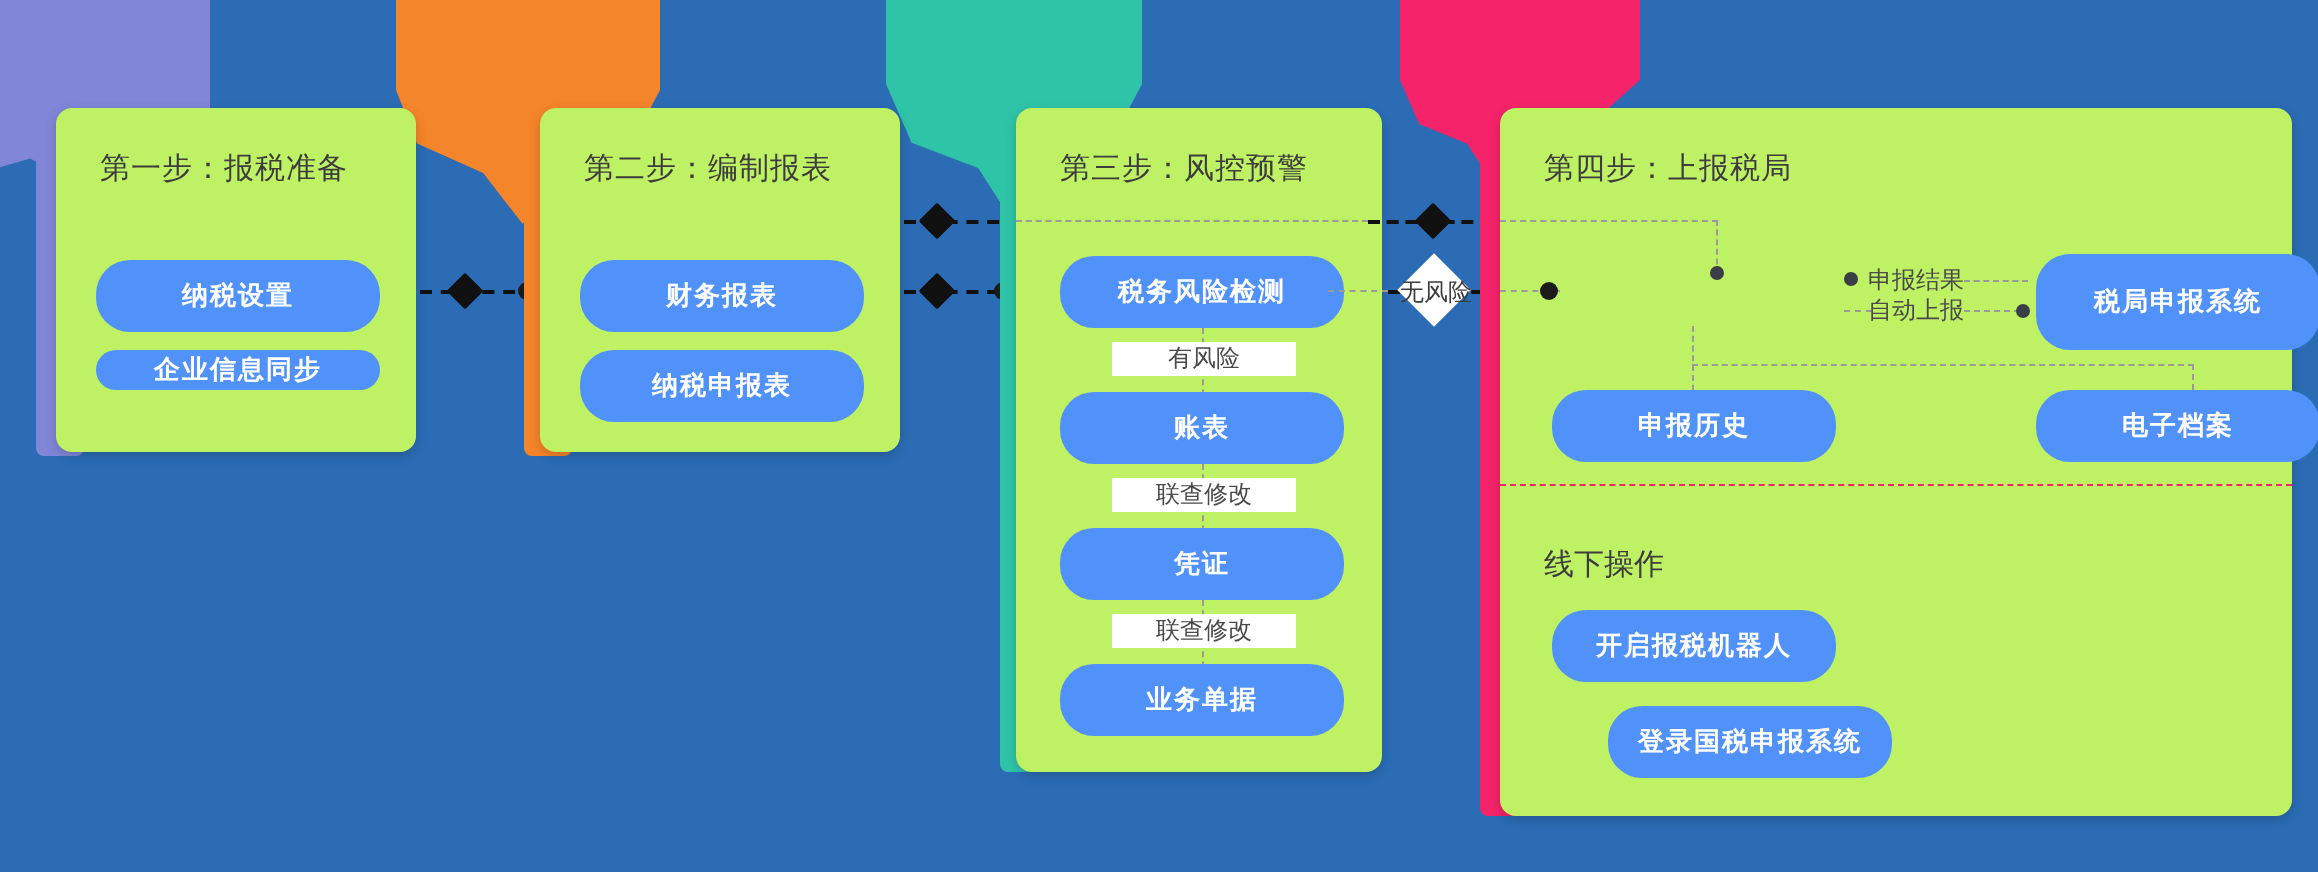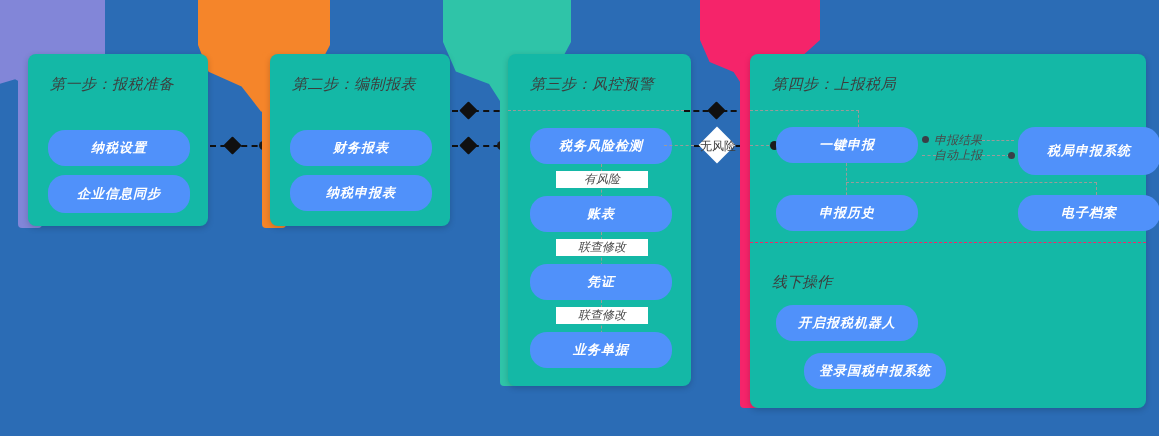--- a/index.html
+++ b/index.html
@@ -10,23 +10,22 @@
   }
   #stage{position:absolute;left:0;top:0;width:1159px;height:436px;}
 
   
   .ribbon{position:absolute;top:0;}
   .ribbon .body{position:absolute;top:0;left:0;width:100%;}
   .ribbon .tail{position:absolute;left:0;width:100%;height:22px;}
 
   
   .card{
-    position:absolute;background:#14b8a6;border-radius:8px;
+    position:absolute;background:#bef264;border-radius:8px;
     box-shadow:0 2px 6px rgba(0,0,0,.18);
-    font-style:italic;
   }
   .accent{
     position:absolute;border-radius:4px;
   }
   .card-title{
     position:absolute;font-size:15px;color:#3d3d3d;letter-spacing:.5px;
     white-space:nowrap;font-weight:400;
   }
   .sub-title{
     position:absolute;font-size:15px;color:#3d3d3d;white-space:nowrap;text-align:center;
@@ -97,21 +96,21 @@
   <div class="ribbon" style="left:700px;width:120px;height:98px;">
     <div class="body" style="height:40px;background:#f5246a;"></div>
     <div class="tail" style="top:40px;height:58px;background:#f5246a;
                 clip-path:polygon(0 0,100% 0,72% 52%,42% 100%,28% 55%,8% 38%);"></div>
   </div>
 
   <div class="accent" style="left:18px;top:52px;width:24px;height:176px;background:#8286d8;"></div>
   <div class="card" style="left:28px;top:54px;width:180px;height:172px;">
     <div class="card-title" style="left:22px;top:21px;">第一步：报税准备</div>
     <div class="btn" style="left:20px;top:76px;width:142px;height:36px;">纳税设置</div>
-    <div class="btn" style="left:20px;top:121px;width:142px;height:38px;">企业信息同步</div>
+    <div class="btn" style="left:20px;top:121px;width:142px;height:20px;">企业信息同步</div>
   </div>
 
   <div class="dash-h" style="left:210px;top:145px;width:58px;"></div>
   <div class="diamond" style="left:226px;top:139px;"></div>
   <div class="dot" style="left:259px;top:141px;"></div>
 
   <div class="accent" style="left:262px;top:52px;width:24px;height:176px;background:#f5852a;"></div>
   <div class="card" style="left:270px;top:54px;width:180px;height:172px;">
     <div class="card-title" style="left:22px;top:21px;">第二步：编制报表</div>
     <div class="btn" style="left:20px;top:121px;width:142px;height:36px;">纳税申报表</div>
@@ -164,21 +163,20 @@
   <div class="card" style="left:750px;top:54px;width:396px;height:354px;">
     <div class="card-title" style="left:22px;top:21px;">第四步：上报税局</div>
 
     <div class="dash-h-light" style="left:0px;top:56px;width:109px;"></div>
     <div class="dash-v-light" style="left:108px;top:56px;height:27px;"></div>
     <div class="dot-sm" style="left:105px;top:79px;"></div>
 
     <div class="dash-h-light" style="left:0px;top:91px;width:30px;"></div>
     <div class="dot" style="left:20px;top:87px;"></div>
 
-    <div class="btn" style="left:26px;top:73px;width:142px;height:36px;">一键申报</div>
 
     <div class="dot-sm" style="left:172px;top:82px;"></div>
     <div class="edge-label" style="left:184px;top:79px;">申报结果</div>
     <div class="dash-h-light" style="left:232px;top:86px;width:32px;"></div>
     <div class="dash-v-light" style="left:263px;top:86px;height:0px;"></div>
 
     <div class="dash-h-light" style="left:172px;top:101px;width:14px;"></div>
     <div class="edge-label" style="left:184px;top:94px;">自动上报</div>
     <div class="dash-h-light" style="left:232px;top:101px;width:28px;"></div>
     <div class="dot-sm" style="left:258px;top:98px;"></div>

